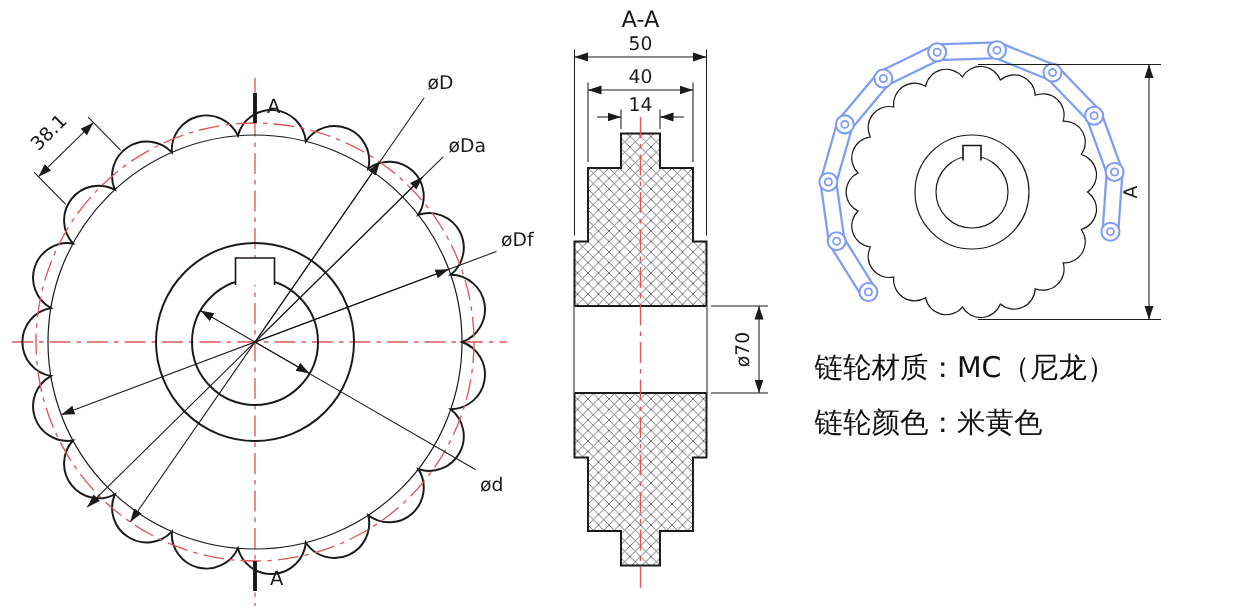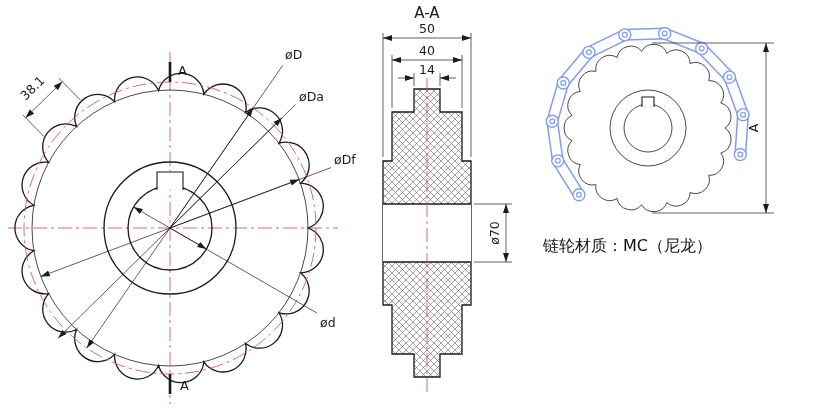--- a/index.html
+++ b/index.html
@@ -18,21 +18,21 @@
   .centerline-circle{stroke:var(--centerline);stroke-width:0.9;fill:none;stroke-dasharray:14 4 3 4;}
   .dim-line{stroke:var(--line);stroke-width:0.7;fill:none;}
   .dim-text{fill:var(--line);font-size:12.5px;}
   .title-text{fill:var(--line);font-size:15px;}
   .section-letter{fill:var(--line);font-size:13px;}
   .section-tick{stroke:var(--line);stroke-width:2.6;}
   .link-outer{stroke:var(--chain);stroke-width:12;stroke-linecap:round;fill:none;}
   .link-inner{stroke:#fff;stroke-width:9;stroke-linecap:round;fill:none;}
   .pin-outer{fill:#fff;stroke:var(--chain);stroke-width:1.4;}
   .pin-inner{fill:#fff;stroke:var(--chain);stroke-width:1.2;}
-  .notes{position:absolute;left:543px;top:227px;color:var(--text);font-size:16px;}
+  .notes{position:absolute;left:543px;top:227px;color:var(--text);font-size:19px;}
   .notes p{margin:0;line-height:37px;white-space:nowrap;}
 </style>
 </head>
 <body>
 
 <div id="canvas">
 
 <svg width="831" height="410">
   <defs>
     <marker id="arr" markerWidth="10" markerHeight="10" refX="9" refY="5" orient="auto-start-reverse" markerUnits="userSpaceOnUse">
@@ -180,15 +180,16 @@
       <line x1="652" y1="43" x2="774" y2="43" class="dim-line"></line>
       <line x1="652" y1="213" x2="774" y2="213" class="dim-line"></line>
       <line x1="766" y1="43" x2="766" y2="213" class="dim-line" marker-start="url(#arr)" marker-end="url(#arr)"></line>
       <text x="758" y="128" text-anchor="middle" transform="rotate(-90 758 128)" class="dim-text">A</text>
     </g>
   </g>
 </svg>
 
 <div class="notes">
   <p>链轮材质：MC（尼龙）</p>
+  <p>链轮颜色：米黄色</p>
 </div>
 
 </div>
 
 </body></html>

